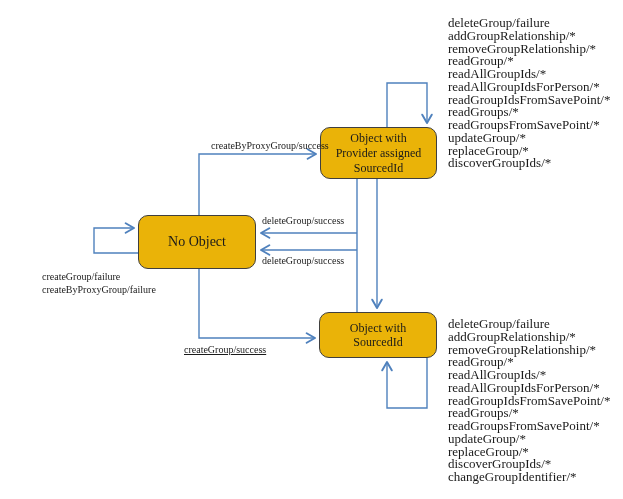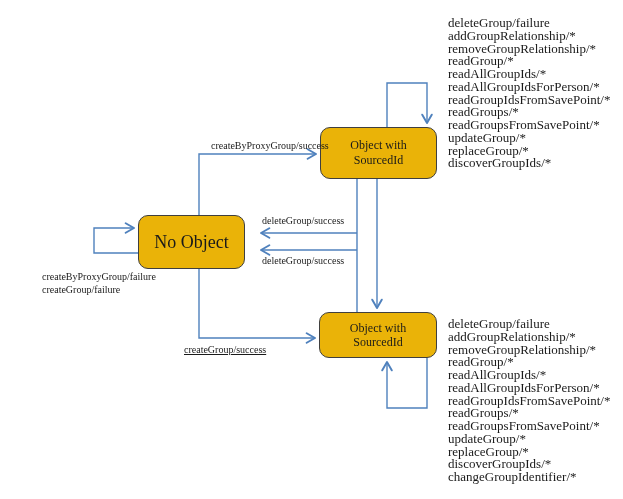--- a/index.html
+++ b/index.html
@@ -28,22 +28,22 @@
     border: 1.6px solid #3f3f3f;
     border-radius: 10px;
     display: flex;
     flex-direction: column;
     align-items: center;
     justify-content: center;
     text-align: center;
   }
   #no-object-box {
     left: 138px; top: 215px;
-    width: 107px; height: 54px;
-    font-size: 18px;
+    width: 118px; height: 54px;
+    font-size: 14px;
   }
   #provider-box {
     left: 320px; top: 127px;
     width: 117px; height: 52px;
     font-size: 12px;
     line-height: 15px;
   }
   #consumer-box {
     left: 319px; top: 312px;
     width: 118px; height: 46px;
@@ -95,40 +95,41 @@
       <polyline points="427,358 427,408 387,408 387,362" marker-end="url(#arrowhead)"></polyline>
     </g>
   </svg>
 
   <div class="state-box" id="no-object-box">
     <span>No Object</span>
   </div>
 
   <div class="state-box" id="provider-box">
     <span>Object with</span>
+    <span>Provider assigned</span>
     <span>SourcedId</span>
   </div>
 
   <div class="state-box" id="consumer-box">
     <span>Object with</span>
     <span>SourcedId</span>
   </div>
 
   <div class="edge-label" style="left:177px; top:140px;margin-left:34px;">createByProxyGroup/success</div>
 
   <div class="edge-label" style="left:262px; top:215px;">deleteGroup/success</div>
 
   <div class="edge-label" style="left:262px; top:255px;">deleteGroup/success</div>
 
 
   <div class="edge-label" style="left:184px; top:344px;text-decoration:underline;">createGroup/success</div>
 
   <div class="label-stack" style="left:42px; top:270px;">
+      <div>createGroup/failure</div>
       <div>createByProxyGroup/failure</div>
-      <div>createGroup/failure</div>
     </div>
 
   <div class="op-list" id="provider-op-list">
       <div>deleteGroup/failure</div>
       <div>addGroupRelationship/*</div>
       <div>removeGroupRelationship/*</div>
       <div>readGroup/*</div>
       <div>readAllGroupIds/*</div>
       <div>readAllGroupIdsForPerson/*</div>
       <div>readGroupIdsFromSavePoint/*</div>

